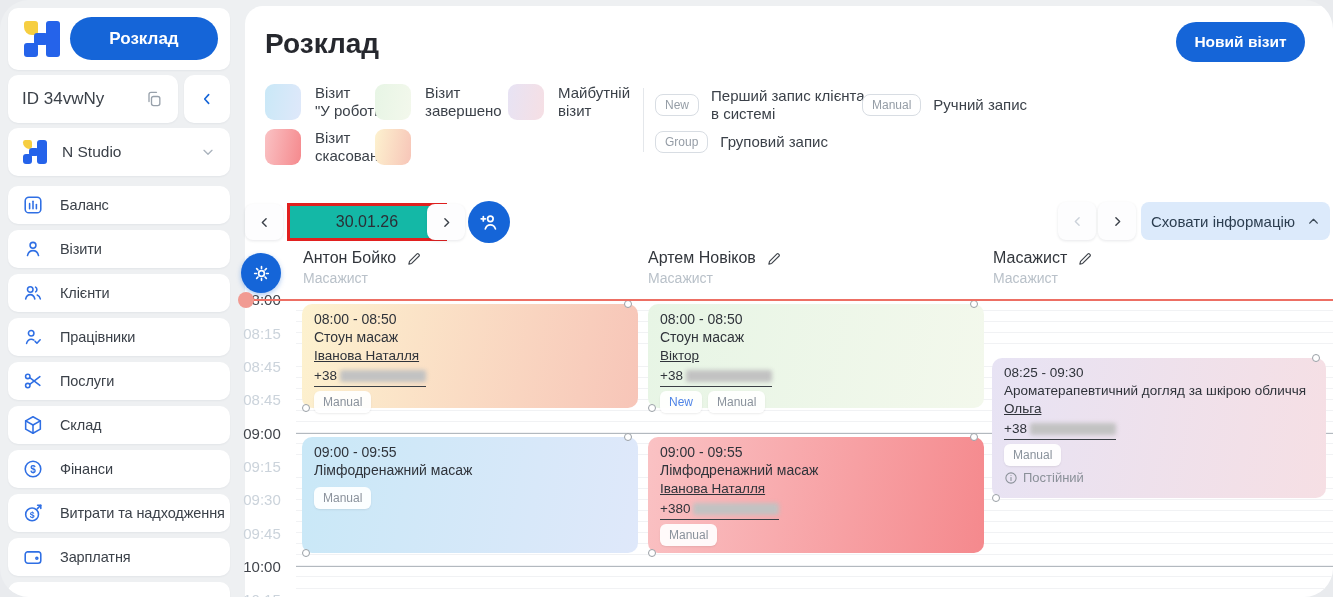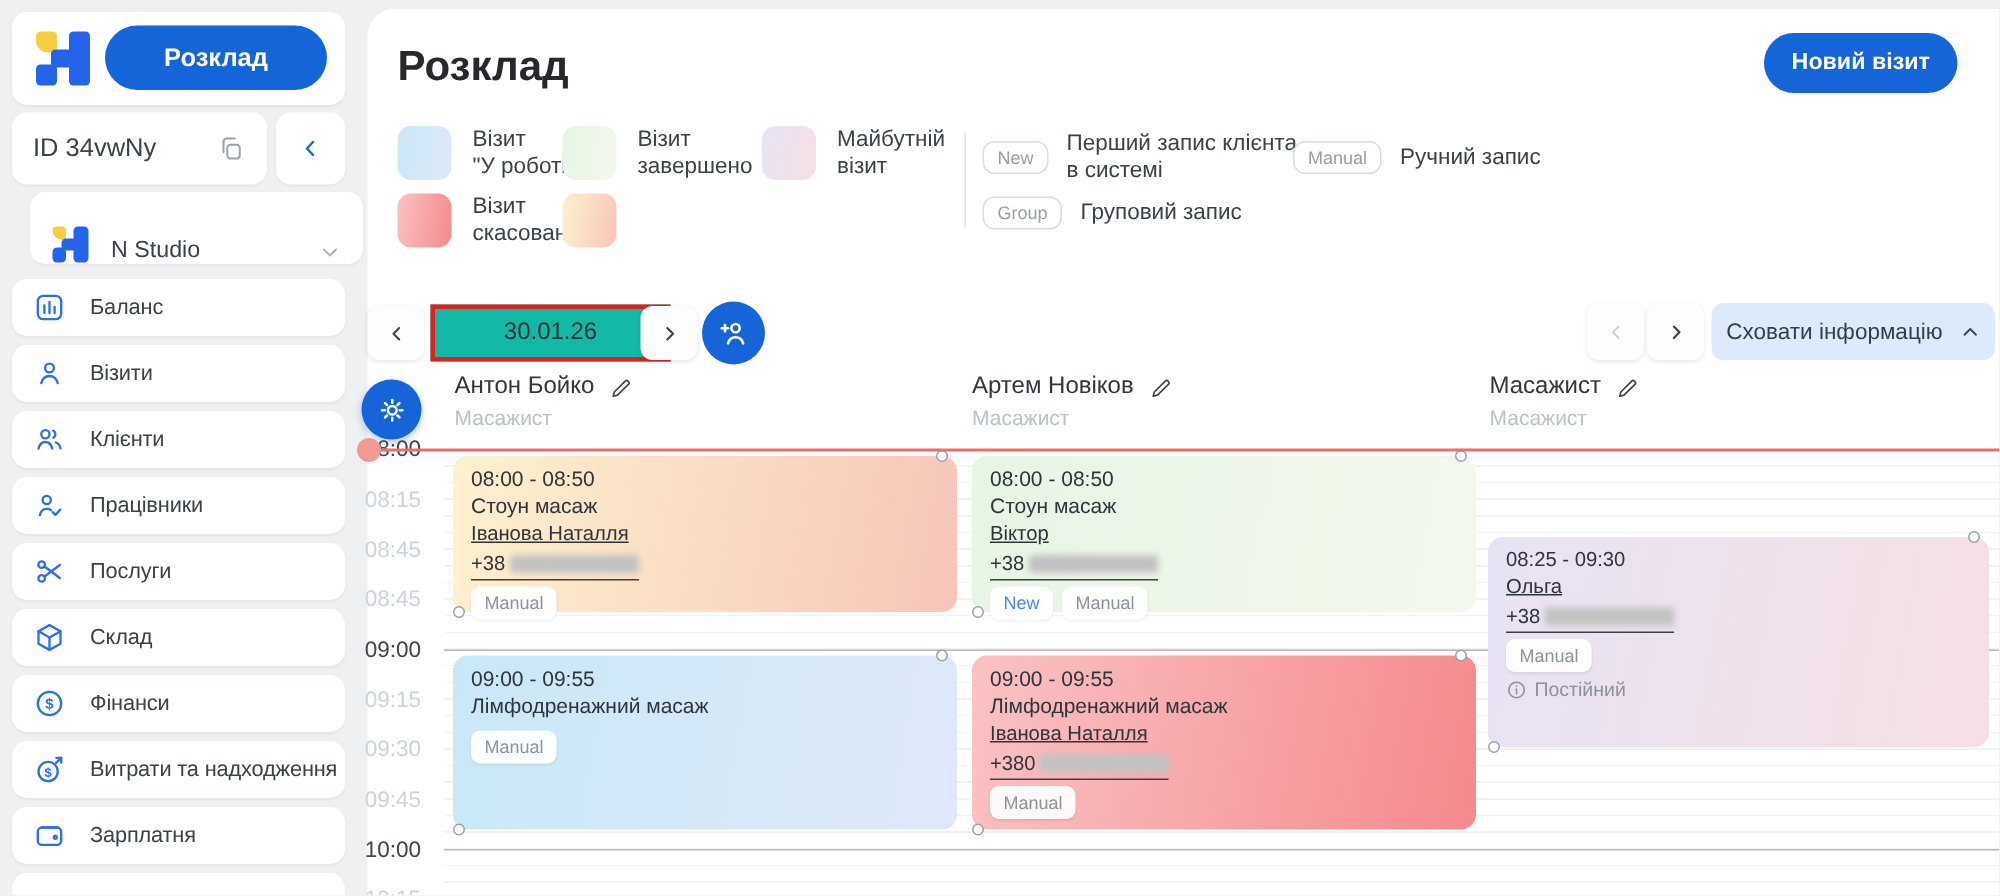--- a/index.html
+++ b/index.html
@@ -1,19 +1,19 @@
 <!DOCTYPE html>
 <html><head>
 <meta charset="utf-8">
 <style>
   * { margin:0; padding:0; box-sizing:border-box; }
   html,body { background:#e9ebee; }
   #app {
     position:relative; width:1333px; height:597px; overflow:hidden;
-    font-family:"Liberation Sans", sans-serif; background:#eef0f2; color:#32363c;
+    font-family:"Liberation Sans", sans-serif; background:#eef0f2; color:#32363c;border-radius:29px;
   }
   svg { display:block; }
   .ic { stroke:#2f6fe4; stroke-width:1.7; fill:none; stroke-linecap:round; stroke-linejoin:round; }
 
   
   .scard { position:absolute; left:8px; width:222px; background:#fff; border-radius:10px;
            box-shadow:0 1px 2px rgba(20,30,50,.05); }
   .top-card { top:8px; height:62px; }
   .logo { position:absolute; left:14px; top:11px; width:40px; height:40px; }
   .logo i { position:absolute; display:block; }
@@ -22,21 +22,21 @@
   .logo .p1 { left:2px; top:2px; width:14px; height:14px; }
   .logo .p2 { left:24px; top:2px; width:14px; height:36px; }
   .logo .p3 { left:2px; top:24px; width:14px; height:14px; }
   .logo .p4 { left:12px; top:14px; width:14px; height:12px; }
   .btn-blue { background:#1565d8; color:#fff; border:none; border-radius:22px; cursor:pointer;
               font-family:"Liberation Sans",sans-serif; font-weight:700; }
   .sched-btn { position:absolute; left:62px; top:9px; width:148px; height:43px; font-size:17px; }
   .id-card { top:75px; height:48px; width:170px; display:flex; align-items:center; padding:0 14px; }
   .id-text { font-size:17px; color:#3b4149; flex:1; }
   .collapse-card { top:75px; left:184px; width:46px; height:48px; display:flex; align-items:center; justify-content:center; cursor:pointer; }
-  .studio-card { top:128px; height:48px; display:flex; align-items:flex-end; padding:0 14px; gap:14px;margin-left:12px; }
+  .studio-card { top:128px; height:48px; display:flex; align-items:center; padding:0 14px; gap:14px; }
   .logo-sm { position:relative; width:26px; height:26px; flex:none; }
   .logo-sm .p1 { left:1px; top:1px; width:9px; height:9px; }
   .logo-sm .p2 { left:15px; top:1px; width:10px; height:24px; }
   .logo-sm .p3 { left:1px; top:15px; width:9px; height:10px; }
   .logo-sm .p4 { left:7px; top:9px; width:10px; height:8px; }
   .studio-name { font-size:15.5px; color:#3b4149; flex:1; }
   .menu-item { height:38px; display:flex; align-items:center; padding:0 0 0 14px; gap:16px; cursor:pointer; }
   .menu-item span.lbl { font-size:14.5px; color:#3b4149; white-space:nowrap; letter-spacing:-.1px; }
 
   
@@ -376,20 +376,21 @@
         <span>+38</span>
         <span class="blurstrip"></span>
       </span><br>
     <span class="cardbdg new">New</span><span class="cardbdg">Manual</span>
   </div>
 
   <div class="apt apt2" style="background: linear-gradient(100deg, rgb(231, 227, 244), rgb(246, 223, 228));">
     <span class="hdl h-tr"></span>
     <span class="hdl h-bl"></span>
     <div class="tm">08:25 - 09:30</div>
+    <div class="sv">Ароматерапевтичний догляд за шкірою обличчя</div>
     <span class="cl">Ольга</span><br>
     <span class="ph">
         <span>+38</span>
         <span class="blurstrip"></span>
       </span><br>
     <span class="cardbdg">Manual</span>
     <div class="note">
       <svg width="14" height="14" viewBox="0 0 24 24" stroke="#8a9098" stroke-width="1.8" fill="none" stroke-linecap="round">
         <circle cx="12" cy="12" r="8.8"></circle>
           <line x1="12" y1="11" x2="12" y2="16.2"></line>

